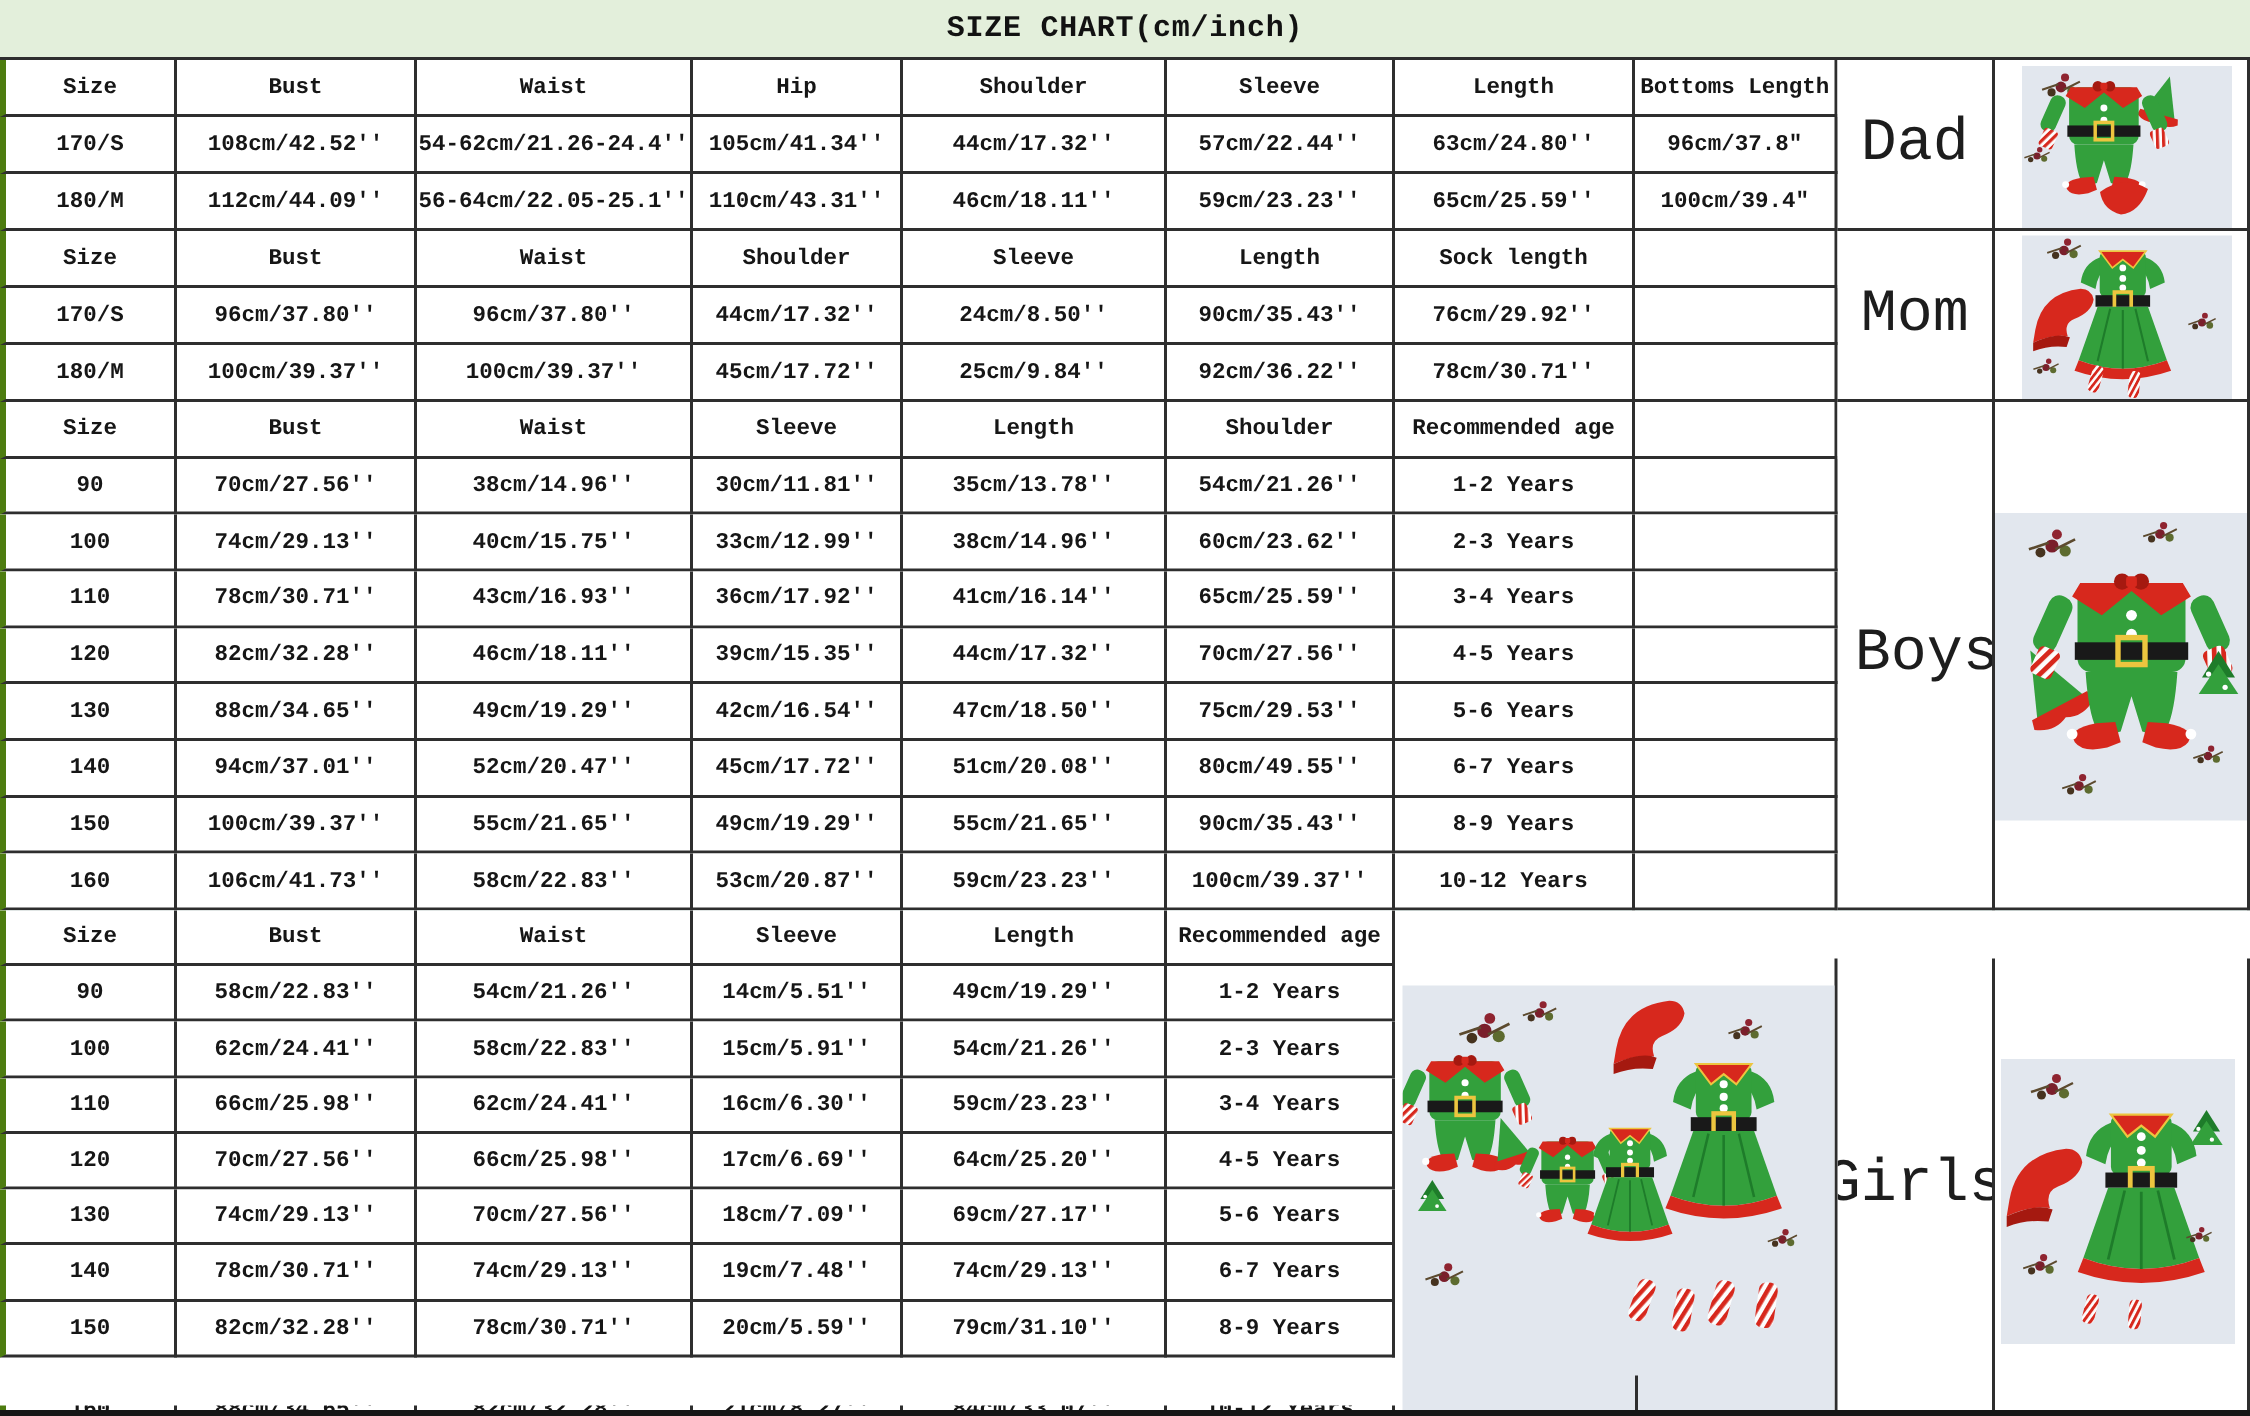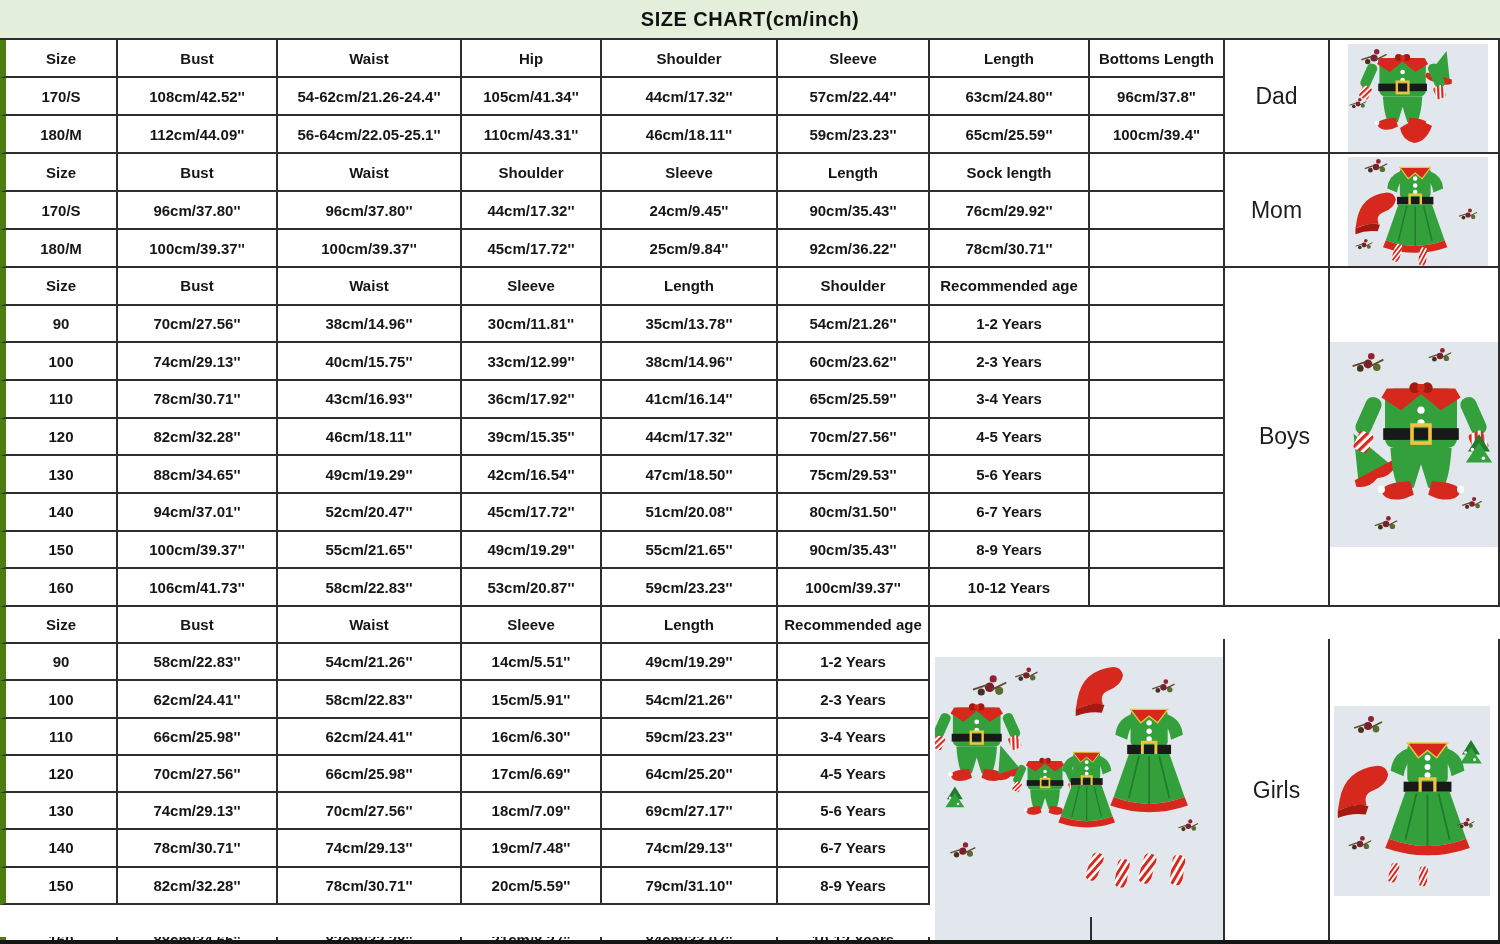--- a/index.html
+++ b/index.html
@@ -1,34 +1,34 @@
 <!DOCTYPE html>
 <html><head>
 <meta charset="utf-8">
 <style>
   html,body{margin:0;padding:0;background:#ffffff;}
   #chart{
     position:relative;width:1500px;height:944px;box-sizing:border-box;
     border-bottom:4px solid #161616;background:#5eead4;overflow:hidden;
-    font-family:Liberation Sans, sans-serif;
+    font-family:Liberation Mono, monospace;
   }
   .titlebar{
     height:38px;display:flex;align-items:center;justify-content:center;
     font-weight:bold;font-size:20px;color:#121212;letter-spacing:.5px;
   }
   .section{display:grid;position:relative;background:#fff;}
   #sec-dad{border-top:2px solid #2e2e2e;}
   .cell{
     border-right:2px solid #2e2e2e;border-bottom:2px solid #2e2e2e;
     display:flex;align-items:center;justify-content:center;
     font-size:15px;font-weight:bold;color:#161616;box-sizing:border-box;
     overflow:hidden;white-space:nowrap;background:#fff;
   }
-  .c0{border-left:6px solid #4d7c0f;}
-  .person{font-size:23px;font-weight:400;color:#1d1d1d;}
+  .c0{border-left:4px solid #4d7c0f;}
+  .person{font-size:40px;font-weight:400;color:#1d1d1d;}
   .imgcell{position:relative;padding:0;}
   .pimg{position:absolute;background:#e2e7ee;overflow:hidden;}
   .pimg svg{display:block;}
   #sec-girls .no-bb{border-bottom:none;margin-top:32px;}
   .vseg{position:absolute;width:2px;background:#2e2e2e;}
 </style>
 </head>
 <body>
 
 <div id="chart">
@@ -176,21 +176,21 @@
               <circle cx="3" cy="-7" r="3" fill="#8f2430"></circle>
               <path d="M-14,2 L-2,-2 M2,2 L14,-4" stroke="#5c4a2e" stroke-width="1.6"></path>
             </g>
           </svg>
         </div>
       </div>
       <div class="cell c0">170/S</div>
       <div class="cell">96cm/37.80''</div>
       <div class="cell">96cm/37.80''</div>
       <div class="cell">44cm/17.32''</div>
-      <div class="cell">24cm/9.45''</div>
+      <div class="cell">24cm/8.50''</div>
       <div class="cell">90cm/35.43''</div>
       <div class="cell">76cm/29.92''</div>
       <div class="cell"></div>
       <div class="cell c0">180/M</div>
       <div class="cell">100cm/39.37''</div>
       <div class="cell">100cm/39.37''</div>
       <div class="cell">45cm/17.72''</div>
       <div class="cell">25cm/9.84''</div>
       <div class="cell">92cm/36.22''</div>
       <div class="cell">78cm/30.71''</div>
@@ -314,21 +314,21 @@
       <div class="cell">42cm/16.54''</div>
       <div class="cell">47cm/18.50''</div>
       <div class="cell">75cm/29.53''</div>
       <div class="cell">5-6 Years</div>
       <div class="cell"></div>
       <div class="cell c0">140</div>
       <div class="cell">94cm/37.01''</div>
       <div class="cell">52cm/20.47''</div>
       <div class="cell">45cm/17.72''</div>
       <div class="cell">51cm/20.08''</div>
-      <div class="cell">80cm/31.50''</div>
+      <div class="cell">80cm/49.55''</div>
       <div class="cell">6-7 Years</div>
       <div class="cell"></div>
       <div class="cell c0">150</div>
       <div class="cell">100cm/39.37''</div>
       <div class="cell">55cm/21.65''</div>
       <div class="cell">49cm/19.29''</div>
       <div class="cell">55cm/21.65''</div>
       <div class="cell">90cm/35.43''</div>
       <div class="cell">8-9 Years</div>
       <div class="cell"></div>

